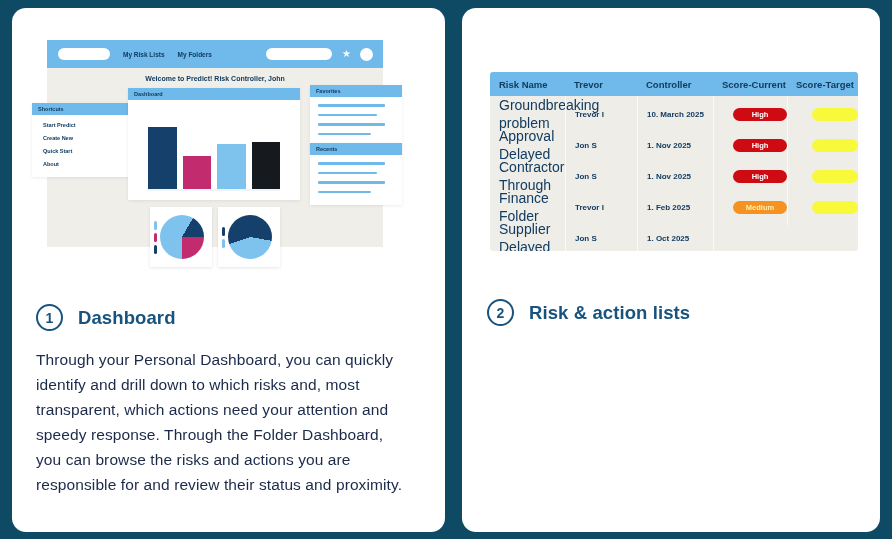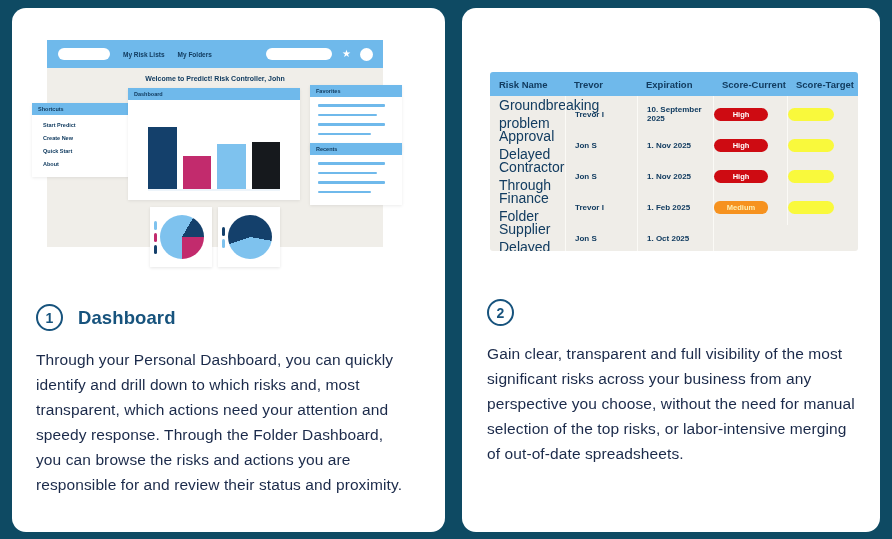--- a/index.html
+++ b/index.html
@@ -53,21 +53,21 @@
 
   
   .risk-table { position:absolute; left:28px; top:64px; width:368px; border-radius:3px; overflow:hidden; }
   .trow { display:grid; grid-template-columns:75px 72px 76px 74px 71px; }
   .thead { background:var(--accent_blue); height:24px; align-items:center; }
   .th { font-size:9.5px; font-weight:bold; color:var(--navy); padding-left:9px; }
   .tbody-row { background:var(--table_bg); height:31px; align-items:center; }
   .td { font-size:14px; font-weight:normal; color:var(--navy); padding-left:9px; line-height:1.3; }
   .tbody-row > div:not(:first-child) { border-left:1px solid #fbfaf6; height:100%; display:flex; align-items:center; }
   .td-cell { padding-left:9px; font-size:8px; font-weight:bold; color:var(--navy); }
-  .pill-cell { justify-content:flex-start; }
+  .pill-cell { justify-content:flex-end; }
   .pill { min-width:54px; height:13px; border-radius:7px; font-size:7.5px; font-weight:bold;
           display:flex; align-items:center; justify-content:center; }
   .target-pill { width:46px; height:13px; border-radius:7px; background:var(--pill_yellow); }
 
   
   .step-row { position:absolute; display:flex; align-items:center; gap:15px; }
   .card.left  .step-row { left:24px; top:296px; }
   .card.right .step-row { left:25px; top:291px; }
   .step-circle { width:27px; height:27px; border:2px solid var(--heading); border-radius:50%;
                  display:flex; align-items:center; justify-content:center;
@@ -155,32 +155,32 @@
   </div>
   <p class="para">Through your Personal Dashboard, you can quickly identify and drill down to which risks and, most transparent, which actions need your attention and speedy response. Through the Folder Dashboard, you can browse the risks and actions you are responsible for and review their status and proximity.</p>
 </div>
 
 <div class="card right">
 
   <div class="risk-table">
     <div class="trow thead">
       <div class="th">Risk Name</div>
       <div class="th">Trevor</div>
-      <div class="th">Expiration</div>
+      <div class="th">Controller</div>
       <div class="th">Score-Current</div>
       <div class="th">Score-Target</div>
     </div>
 
     <div class="trow tbody-row">
       <div class="td">Groundbreaking problem</div>
       <div>
           <span class="td-cell">Trevor I</span>
         </div>
       <div>
-          <span class="td-cell">10. September 2025</span>
+          <span class="td-cell">10. March 2025</span>
         </div>
       <div class="pill-cell">
           <span class="pill" style="background: var(--pill_red); color: rgb(255, 255, 255);">High</span>
         </div>
       <div class="pill-cell">
           <span class="target-pill"></span>
         </div>
     </div>
 
     <div class="trow tbody-row">
@@ -217,21 +217,21 @@
 
     <div class="trow tbody-row">
       <div class="td">Finance Folder</div>
       <div>
           <span class="td-cell">Trevor I</span>
         </div>
       <div>
           <span class="td-cell">1. Feb 2025</span>
         </div>
       <div class="pill-cell">
-          <span class="pill" style="background: var(--pill_orange); color: rgb(255, 238, 176); border-radius: 6px;">Medium</span>
+          <span class="pill" style="background: var(--pill_orange); color: rgb(255, 238, 176);">Medium</span>
         </div>
       <div class="pill-cell">
           <span class="target-pill"></span>
         </div>
     </div>
 
     <div class="trow tbody-row">
       <div class="td">Supplier Delayed</div>
       <div>
           <span class="td-cell">Jon S</span>
@@ -240,15 +240,15 @@
           <span class="td-cell">1. Oct 2025</span>
         </div>
       <div class="pill-cell">
           <span class="target-pill" style="visibility: hidden;"></span>
         </div>
     </div>
   </div>
 
   <div class="step-row">
     <div class="step-circle">2</div>
-  </div>
-  <p class="para">Gain clear, transparent and full visibility of the most significant risks across your business from any perspective you choose, without the need for manual selection of the top risks, or labor-intensive merging of out-of-date spreadsheets.</p>
+    <div class="step-heading">Risk &amp; action lists</div>
+  </div>
 </div>
 
 </body></html>

